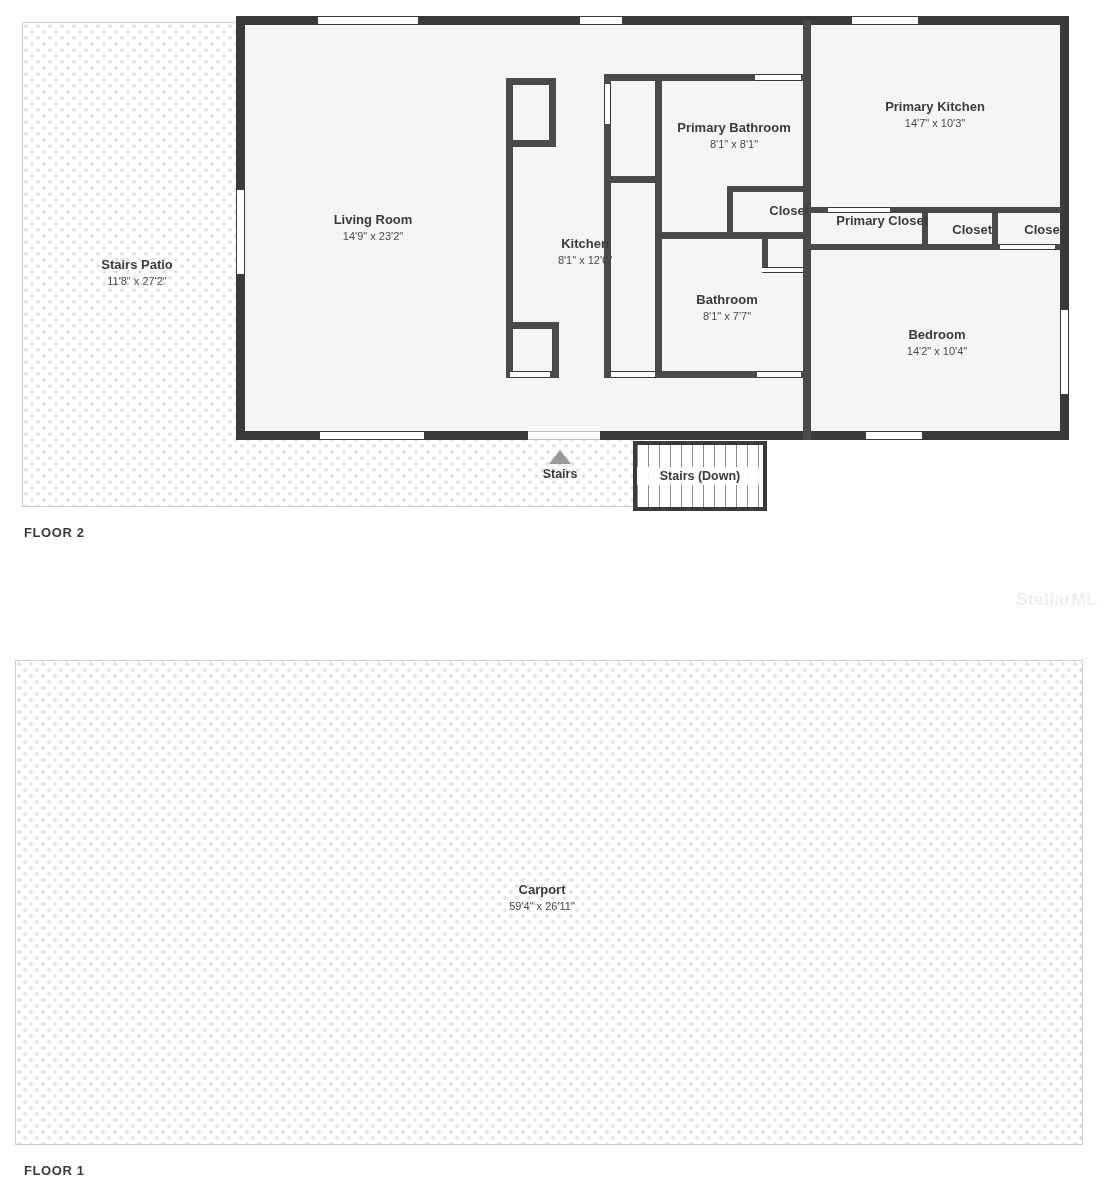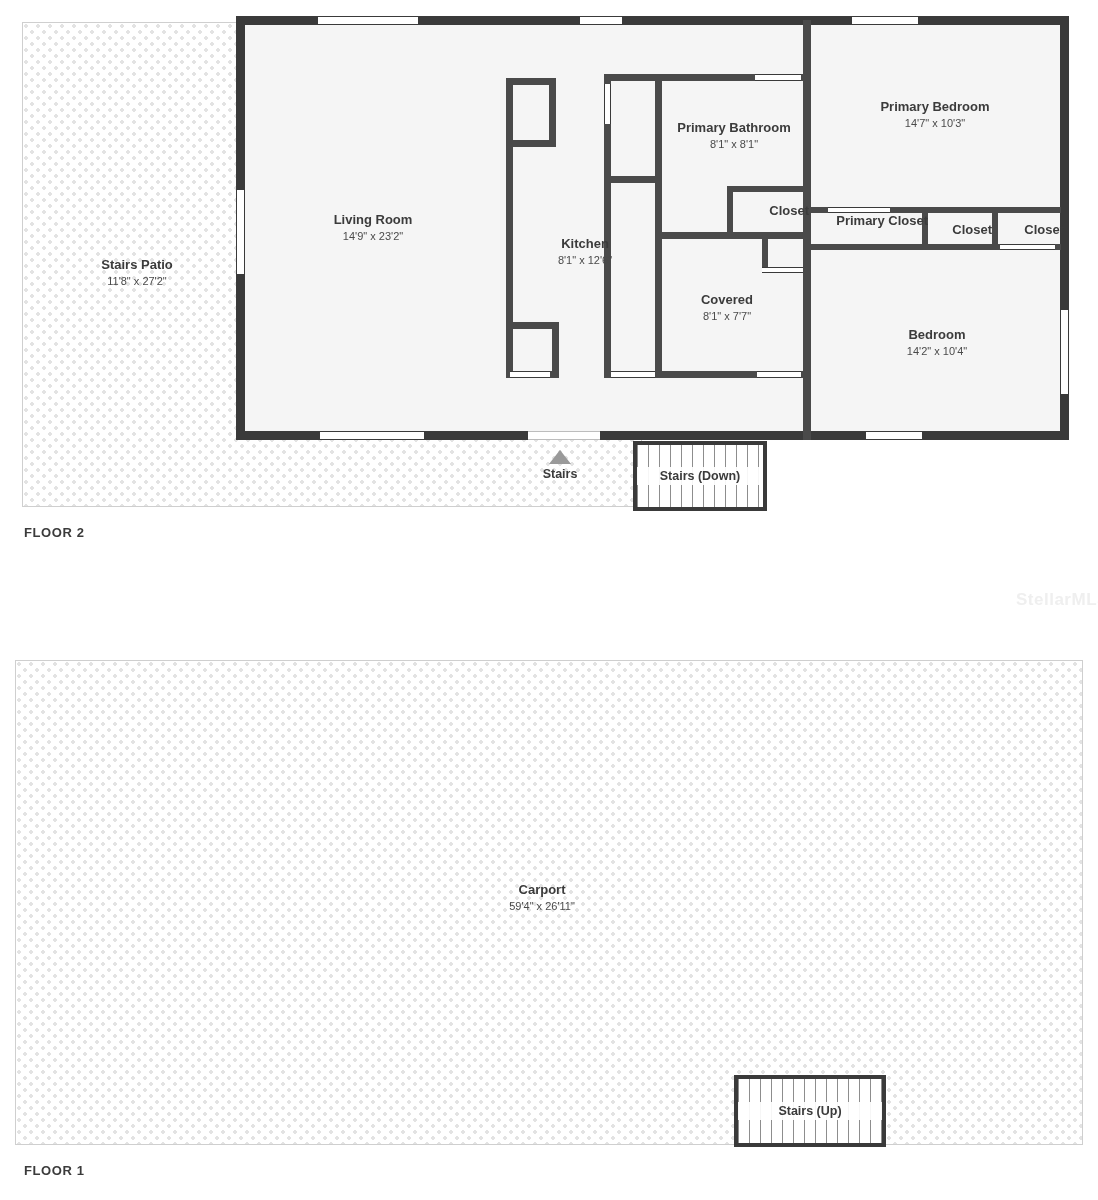--- a/index.html
+++ b/index.html
@@ -247,26 +247,26 @@
     <span class="name">Kitchen</span>
     <span class="dim">8'1" x 12'6"</span>
   </div>
 
   <div class="label" style="left:652px; top:120px; width:164px;">
     <span class="name">Primary Bathroom</span>
     <span class="dim">8'1" x 8'1"</span>
   </div>
 
   <div class="label" style="left:647px; top:292px; width:160px;">
-    <span class="name">Covered</span>
+    <span class="name">Bathroom</span>
     <span class="dim">8'1" x 7'7"</span>
   </div>
 
   <div class="label" style="left:855px; top:99px; width:160px;">
-    <span class="name">Primary Bedroom</span>
+    <span class="name">Primary Kitchen</span>
     <span class="dim">14'7" x 10'3"</span>
   </div>
 
   <div class="label" style="left:857px; top:327px; width:160px;">
     <span class="name">Bedroom</span>
     <span class="dim">14'2" x 10'4"</span>
   </div>
 
   <div class="closet-box" style="left:727px; top:186px; width:82px; height:47px; border:none; background:transparent;">
     <span>Closet</span>
@@ -288,19 +288,15 @@
 
 <div class="plan" style="left:0; top:655px; width:1098px; height:545px;text-decoration:underline;">
 
   <div class="hatch" style="position:absolute; left:15px; top:5px; width:1068px; height:485px; border:1px solid #cfcfcf; box-sizing:border-box;"></div>
 
   <div class="label" style="left:462px; top:227px; width:160px;">
     <span class="name">Carport</span>
     <span class="dim">59'4" x 26'11"</span>
   </div>
 
-  <div class="stairs" style="left:734px; top:420px; width:152px; height:72px;">
-    <div class="treads"></div>
-    <div class="stairs-label">Stairs (Up)</div>
-  </div>
 
   <div class="floor-caption" style="left:24px; top:508px;">FLOOR 1</div>
 </div>
 
 </body></html>

